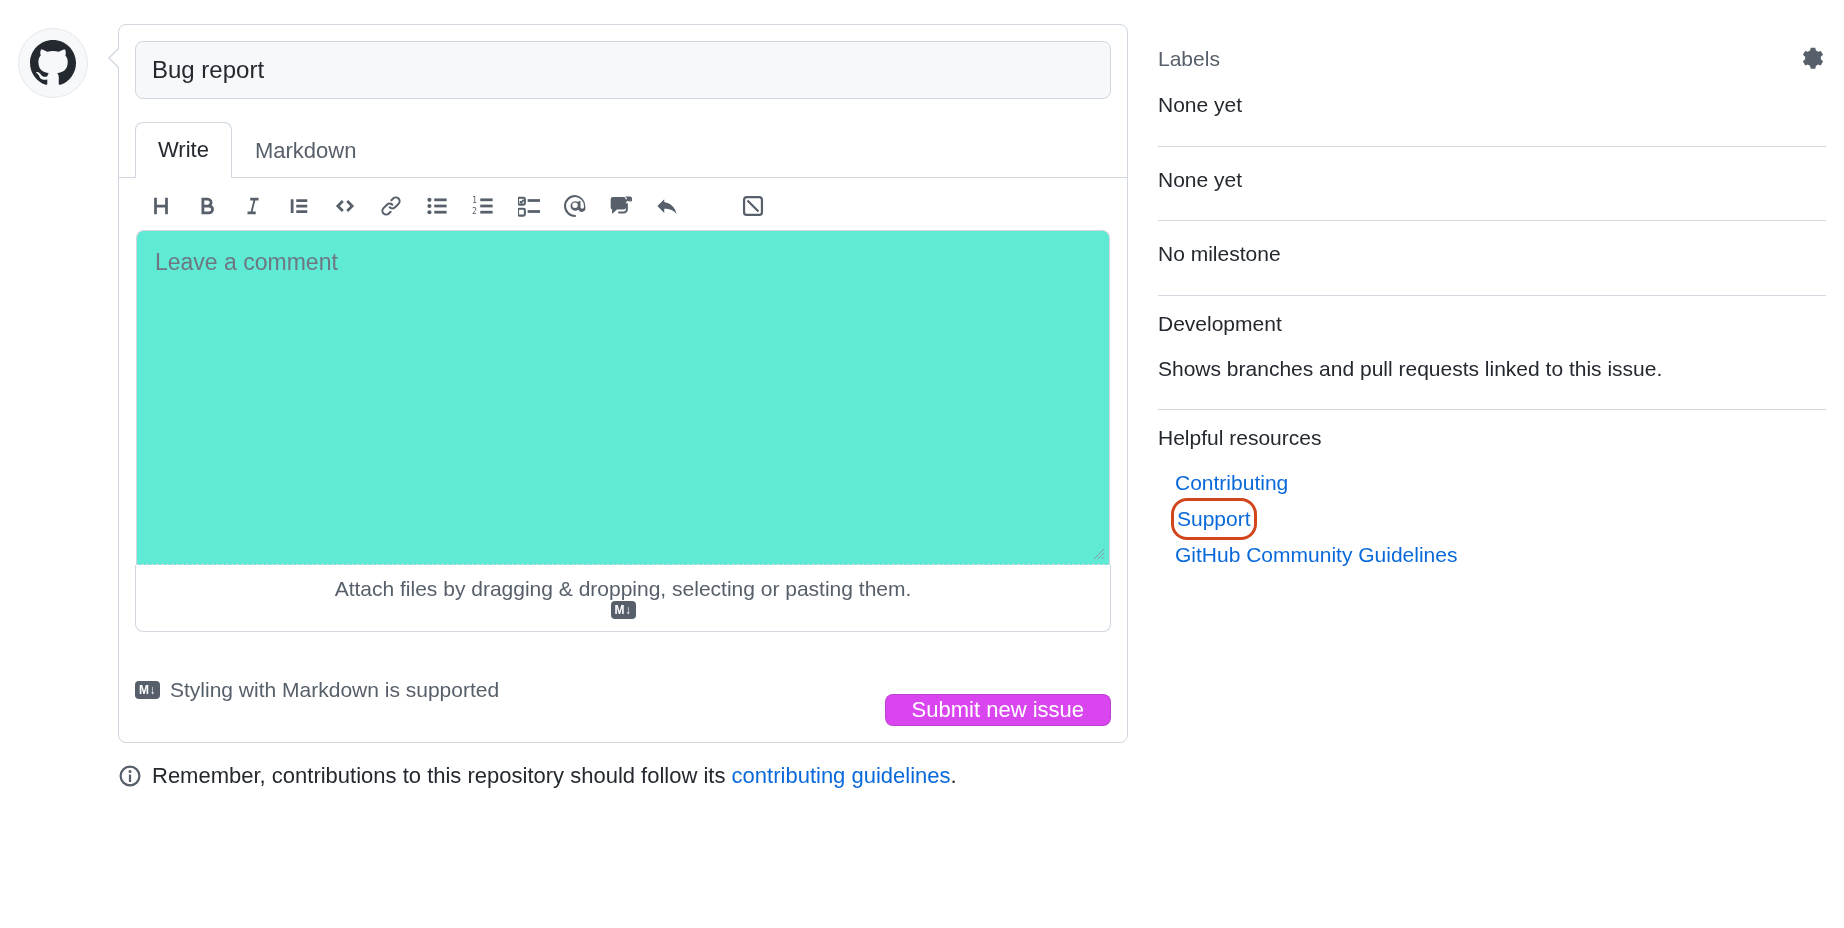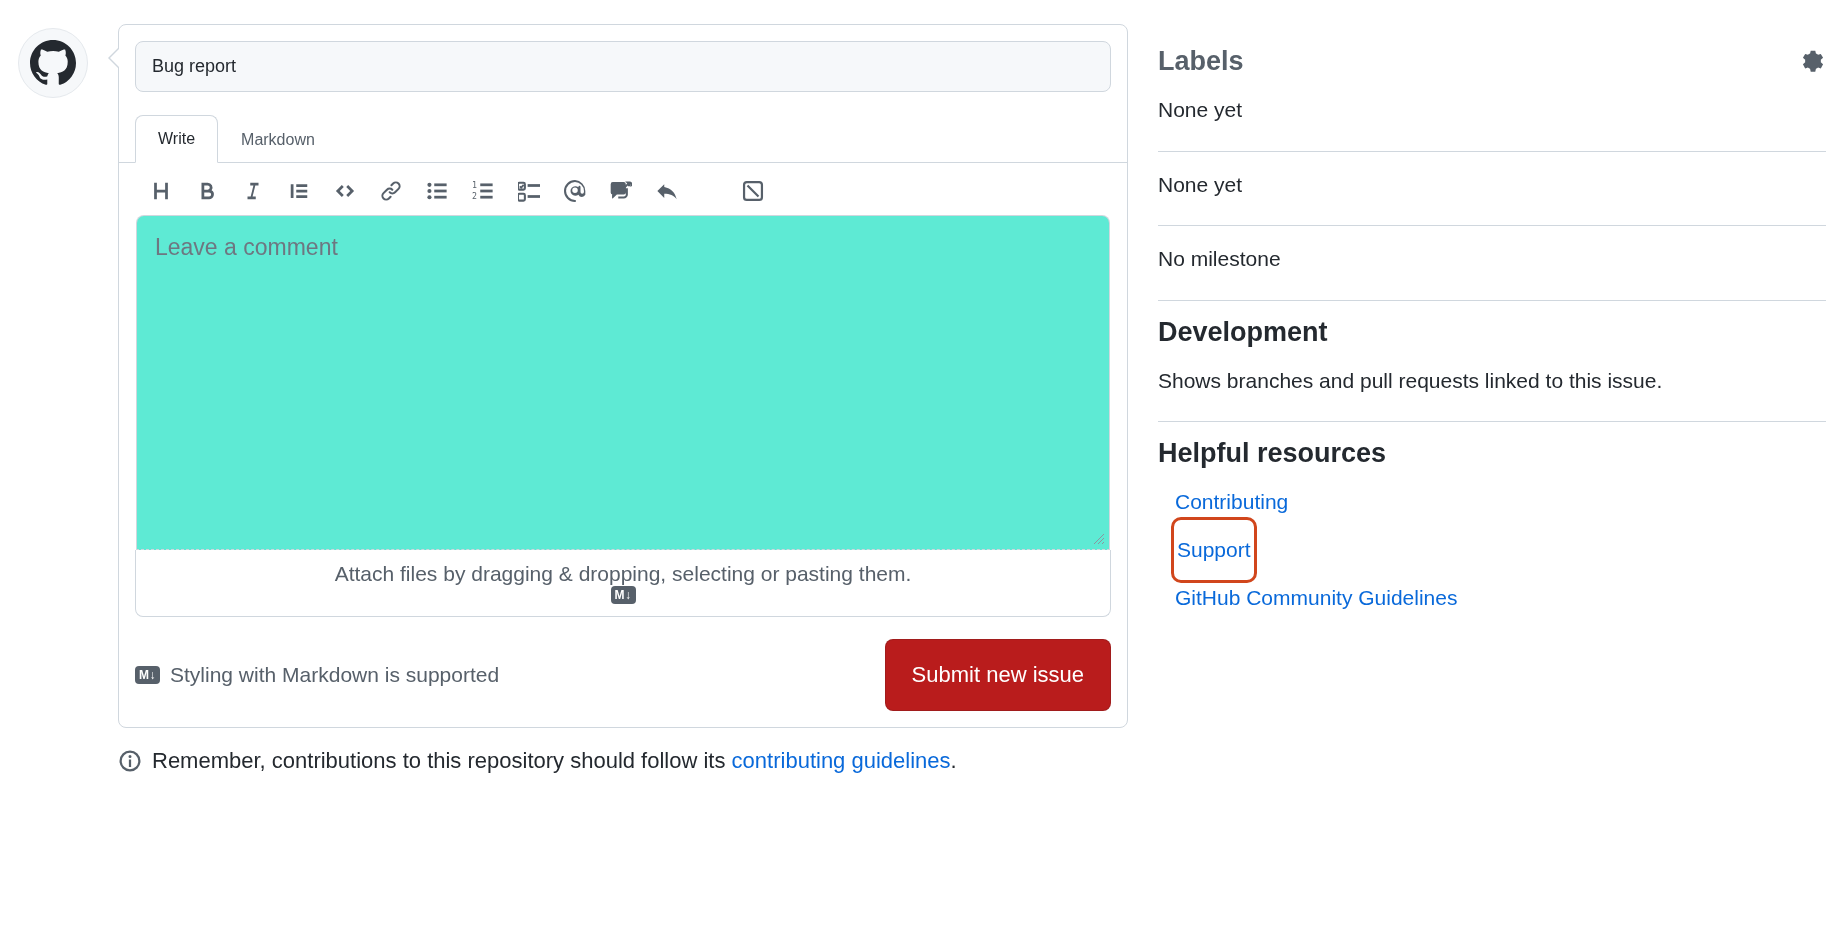--- a/index.html
+++ b/index.html
@@ -49,35 +49,35 @@
     left:-9px; top:23px;
     width:0;height:0;
     border-top:10px solid transparent;
     border-bottom:10px solid transparent;
     border-right:10px solid #fff;
   }
   .title-input {
     display:block;
     width: calc(100% - 32px);
     margin:16px 16px 0 16px;
-    font-size: 18px;
+    font-size: 24px;
     padding: 14px 16px;
     border:1px solid #d0d7de;
     border-radius:8px;
     background:#f6f8fa;
     color:#24292f;
   }
   .tabs-row {
     display:flex; align-items:flex-end;
     margin:22px 0 0 0;
     padding:0 16px;
     border-bottom:1px solid #d0d7de;
   }
   .tab {
-    font-size:16px;
+    font-size:22px;
     padding:14px 22px;
     color:#57606a;
     cursor:pointer;
     border:1px solid transparent;
     border-bottom:none;
     border-radius:8px 8px 0 0;
     position:relative;
     bottom:-1px;
     background:transparent;
   }
@@ -121,36 +121,36 @@
     font-size:21px; color:#57606a;
     background:#fff;
     flex-direction:column;
   }
   .bottom-row {
     display:flex; align-items:center; justify-content:space-between;
     margin:22px 16px 0 16px;
   }
   .md-support { display:flex;align-items:center;gap:10px;color:#57606a;font-size:21px;}
   .submit-btn {
-    background:#b91c1c; color:#fff; border:1px solid rgba(27,31,36,0.15);
+    background:#d946ef; color:#fff; border:1px solid rgba(27,31,36,0.15);
     font-size:22px; font-weight:500;
-    padding:22px 26px; border-radius:8px; cursor:pointer;
+    padding:2px 26px; border-radius:8px; cursor:pointer;margin-top:40px;
   }
   .footer-note { display:flex;align-items:center;gap:10px;font-size:22px;color:#24292f; margin:20px 0 0 0;}
   .footer-note a { color:#0969da; text-decoration:none; }
   .sidebar-col { flex:1; padding-top:6px; font-size:21px; }
   .side-block { border-bottom:1px solid #d0d7de; padding:16px 0 24px 0; }
   .side-block:last-child { border-bottom:none; }
   .side-head { display:flex;align-items:center;justify-content:space-between; margin-bottom:16px;}
-  .side-head h3 { font-size:27px; font-weight:700; color:#57606a; }
+  .side-head h3 { font-size:21px; font-weight:400; color:#57606a; }
   .side-head.plain h3 { color:#24292f; }
   .side-body { color:#24292f; font-size:21px; line-height:1.6; }
   .links a { display:inline-block; color:#0969da; text-decoration:none; font-size:21px; }
   .links div { margin:2px 17px; }
-  .hl { outline:3px solid #d1461c; outline-offset:1px; border-radius:6px; padding:12px 2px;}
+  .hl { outline:3px solid #d1461c; outline-offset:1px; border-radius:12px; padding:0 2px;}
   .gear { width:26px;height:26px;color:#57606a;cursor:pointer;}
   .md-badge {
     background:#57606a;color:#fff;border-radius:4px;
     font-size:12px;font-weight:700;padding:2px 4px;letter-spacing:0.5px;
     display:inline-flex;align-items:center;
   }
   svg { display:block; }
   .resize-handle{position:absolute;right:4px;bottom:4px;color:#8c959f;}
 </style>
 </head>

